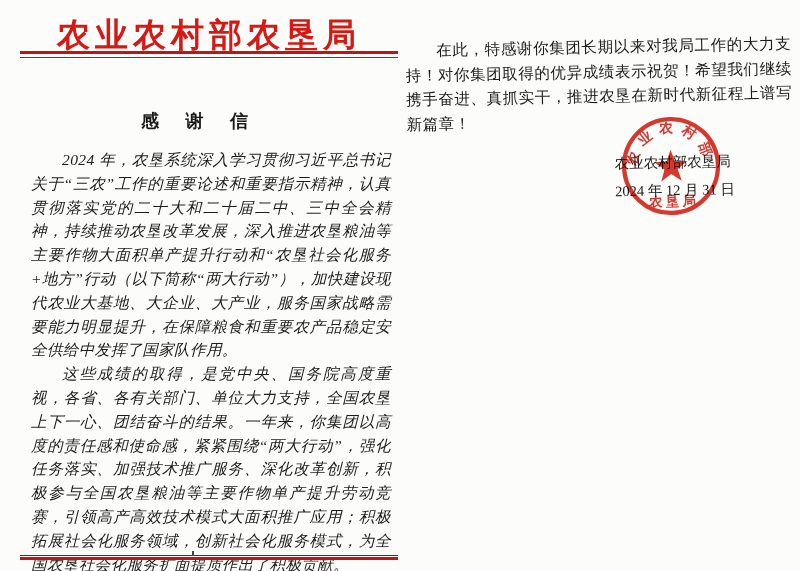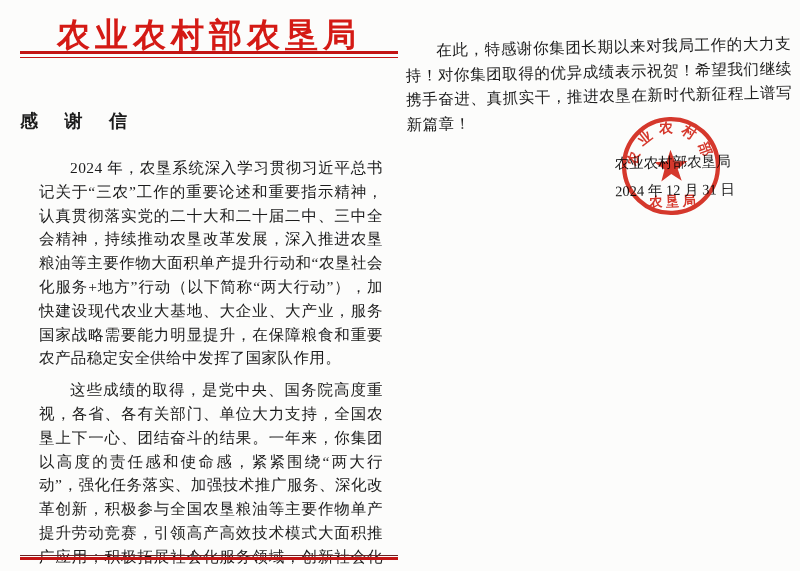--- a/index.html
+++ b/index.html
@@ -16,30 +16,30 @@
   .letterhead{
     margin-top:13px;text-align:center;
     color:#d41a15;font-size:33px;font-weight:bold;letter-spacing:5px;
     white-space:nowrap;
   }
   .rules{position:absolute;top:51px;left:0;width:378px;}
   .rule-thick{height:3px;background:#c31414;}
   .rule-thin{margin-top:3px;height:1px;background:#c31414;}
 
   .doc-title{
-    position:absolute;top:109px;left:0;width:360px;
+    position:absolute;top:109px;left:0;width:360px;text-align:center;
     font-size:18px;font-weight:bold;letter-spacing:11px;
   }
   .body-text{
     position:absolute;top:148px;left:11px;width:360px;
     font-size:15.5px;line-height:23.8px;text-align:justify;
     letter-spacing:0.4px;
   }
   .salutation{margin:0 0 0 2px;}
-  .para{margin:8px;text-indent:2em;}
+  .para{margin:0;text-indent:2em;font-style:italic;}
   .footer-rule{position:absolute;top:555px;left:0;width:378px;}
   .footer-rule .dark{height:1px;background:#6b2020;}
   .footer-rule .red{margin-top:1px;height:3px;background:#c31414;}
   .footer-tick{position:absolute;top:-4px;left:172px;width:2px;height:5px;background:#444;}
 
   .para3{
     position:absolute;top:23px;left:0;width:386px;
     font-size:15.5px;line-height:24.5px;text-align:justify;text-indent:2em;
     letter-spacing:0.5px;
     transform:rotate(-1.1deg);transform-origin:left top;

